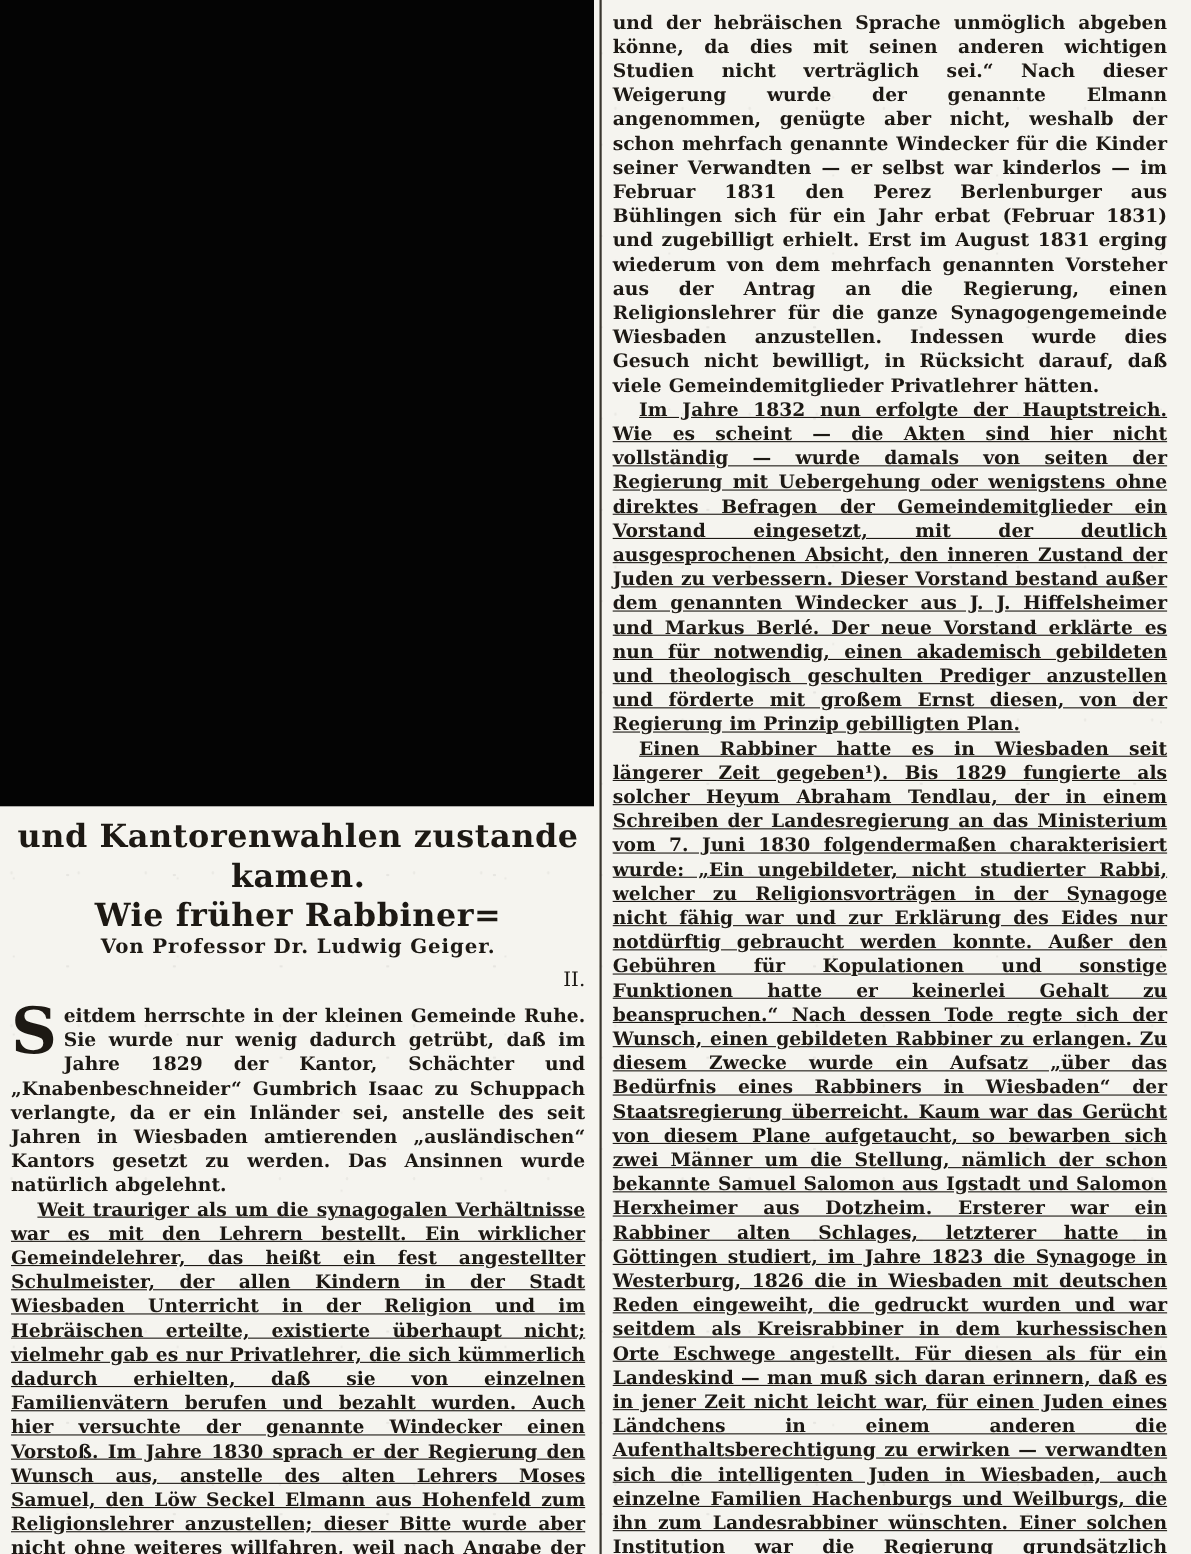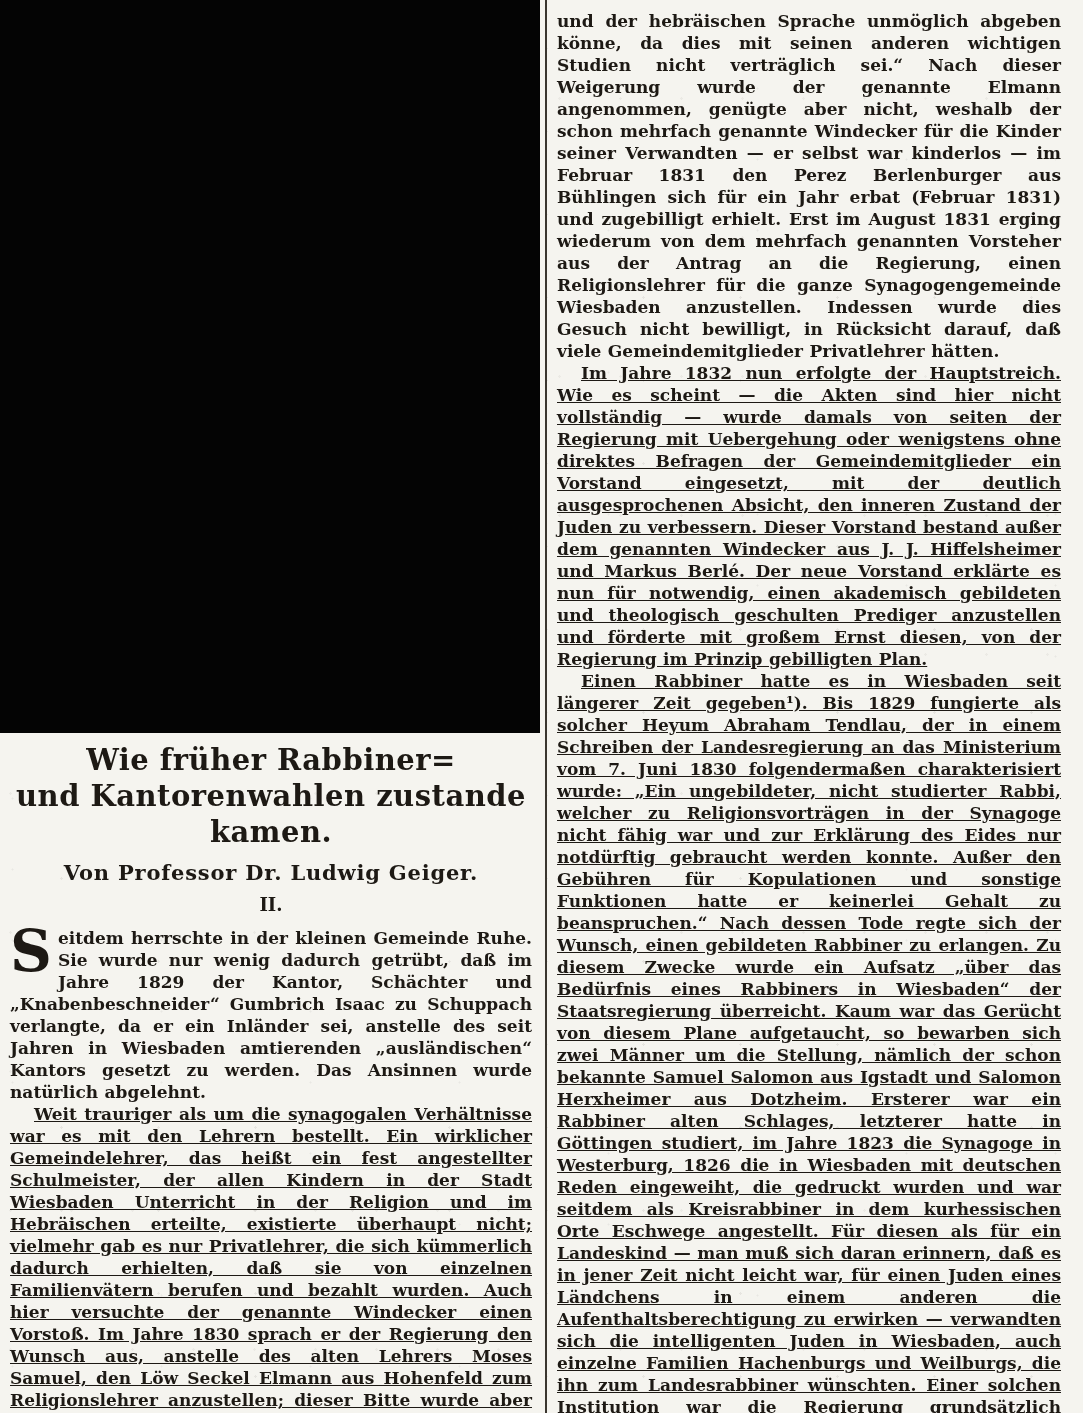--- a/index.html
+++ b/index.html
@@ -48,29 +48,29 @@
   .title {
     text-align: center;
     font-weight: bold;
     font-size: 29px;
     line-height: 36px;
     letter-spacing: 0.5px;
     margin: 0;
   }
   .byline {
     text-align: center;
-    font-size: 21px;
+    font-size: 18px;
     font-weight: bold;
     letter-spacing: 0.8px;
-    margin-top: 10px;
+    margin-top: 0;
   }
   .section-numeral {
-    text-align: center;
+    text-align: right;
     font-size: 18px;
-    font-weight: bold;
+    font-weight: normal;
     margin-top: 9px;
   }
   .body-text p {
     margin: 0;
     font-size: 17px;
     font-weight: bold;
     line-height: 22px;
     text-align: justify;
     text-justify: inter-word;
     word-spacing: 0.5px;
@@ -90,22 +90,22 @@
 </head>
 <body>
 
 <div class="page">
 
   <div class="redaction"></div>
   <div class="column-divider"></div>
 
   <div class="col-left">
     <h1 class="title">
+      <span style="display:block">und Kantorenwahlen zustande kamen.</span>
       <span style="display:block">Wie früher Rabbiner=</span>
-      <span style="display:block">und Kantorenwahlen zustande kamen.</span>
     </h1>
     <div class="byline">Von Professor Dr. Ludwig Geiger.</div>
     <div class="section-numeral">II.</div>
     <div class="body-text">
       <p><span class="dropcap">S</span><span>eitdem herrschte in der kleinen Gemeinde Ruhe. Sie wurde nur wenig dadurch getrübt, daß im Jahre 1829 der Kantor, Schächter und „Knabenbeschneider“ Gumbrich Isaac zu Schuppach verlangte, da er ein Inländer sei, anstelle des seit Jahren in Wiesbaden amtierenden „ausländischen“ Kantors gesetzt zu werden. Das Ansinnen wurde natürlich abgelehnt.</span></p>
       <p class="indent">Weit trauriger als um die synagogalen Verhältnisse war es mit den Lehrern bestellt. Ein wirklicher Gemeindelehrer, das heißt ein fest angestellter Schulmeister, der allen Kindern in der Stadt Wiesbaden Unterricht in der Religion und im Hebräischen erteilte, existierte überhaupt nicht; vielmehr gab es nur Privatlehrer, die sich kümmerlich dadurch erhielten, daß sie von einzelnen Familienvätern berufen und bezahlt wurden. Auch hier versuchte der genannte Windecker einen Vorstoß. Im Jahre 1830 sprach er der Regierung den Wunsch aus, anstelle des alten Lehrers Moses Samuel, den Löw Seckel Elmann aus Hohenfeld zum Religionslehrer anzustellen; dieser Bitte wurde aber nicht ohne weiteres willfahren, weil nach Angabe der Regierung ein Herr Samuel Salomon, der sich zur Stelle eines Rabbiners gemeldet habe, zum Erteilen des Religionsunterrichts geeignet erscheine. Als dieser jedoch befragt wurde, ob er geneigt sei, den Religionsunterricht zu übernehmen, erteilte er die klassische Antwort, „daß er sich mit dem Unterricht der Kinder in der Religion</p>
     </div>
   </div>
 
   <div class="col-right">

